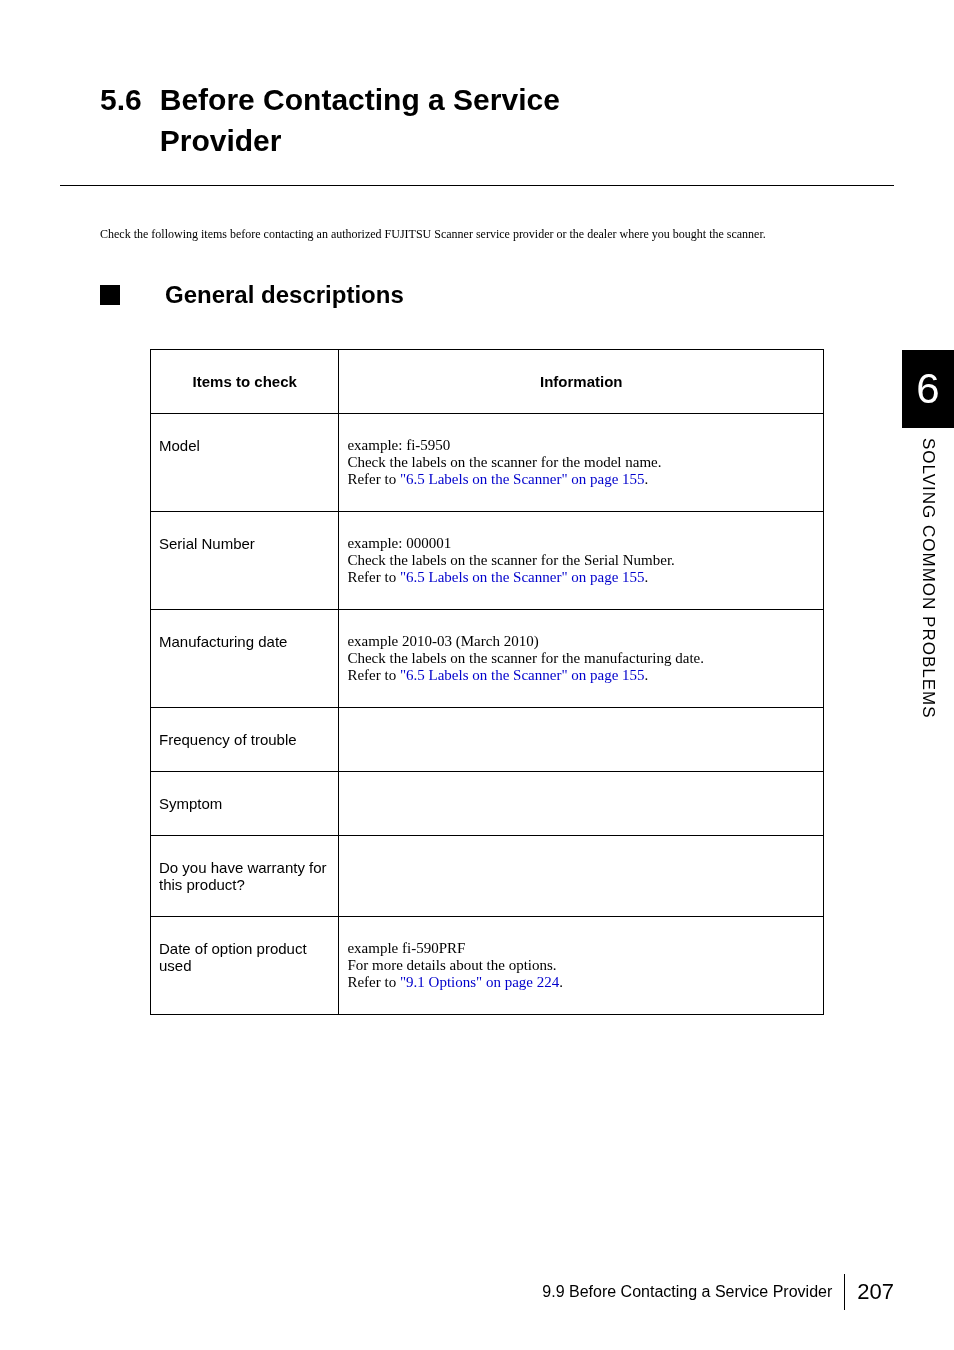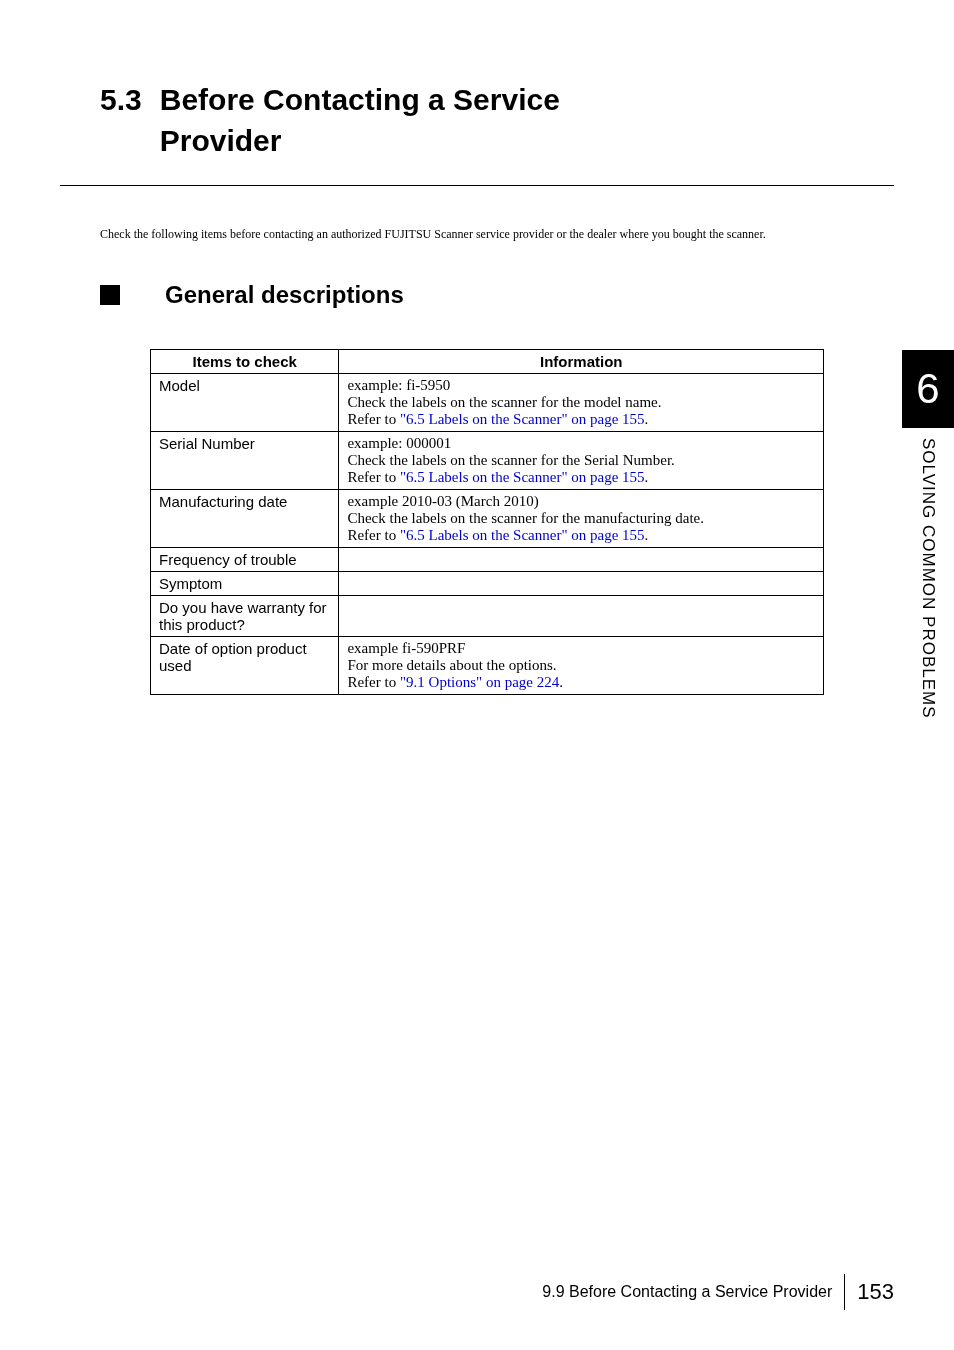--- a/index.html
+++ b/index.html
@@ -63,21 +63,21 @@
     .table-wrap {
       margin-left: 50px;
       margin-right: 70px;
     }
     table {
       border-collapse: collapse;
       width: 100%;
     }
     th, td {
       border: 1px solid #000;
-      padding: 3px 8px;
+      padding: 23px 8px;
       text-align: left;
       vertical-align: top;
       font-size: 15px;
     }
     th {
       font-weight: bold;
       text-align: center;
       background: #fff;
       font-family: Arial, Helvetica, sans-serif;
     }
@@ -139,21 +139,21 @@
     }
     .footer-page {
       font-size: 22px;
     }
   </style>
 </head>
 <body>
 
 <div class="page">
   <h1 class="section-title">
-    <span class="section-number">5.3</span><span class="section-rest">Before Contacting a Service</span><br>
+    <span class="section-number">5.6</span><span class="section-rest">Before Contacting a Service</span><br>
     <span style="visibility:hidden" class="section-number">6.4</span><span>Provider</span>
   </h1>
   <hr class="hr">
 
   <p class="intro">Check the following items before contacting an authorized FUJITSU Scanner service provider or the dealer where you bought the scanner.</p>
 
   <h2 class="sub-heading">
     <span class="black-box"></span>
     <span>General descriptions</span>
   </h2>
@@ -216,15 +216,15 @@
   </div>
 
   <div class="side-tab">
     <div class="tab-black">6</div>
     <div class="tab-text">SOLVING COMMON PROBLEMS</div>
   </div>
 
   <div class="footer">
     <span>9.9 Before Contacting a Service Provider</span>
     <span class="footer-divider"></span>
-    <span class="footer-page">153</span>
+    <span class="footer-page">207</span>
   </div>
 </div>
 
 </body></html>

